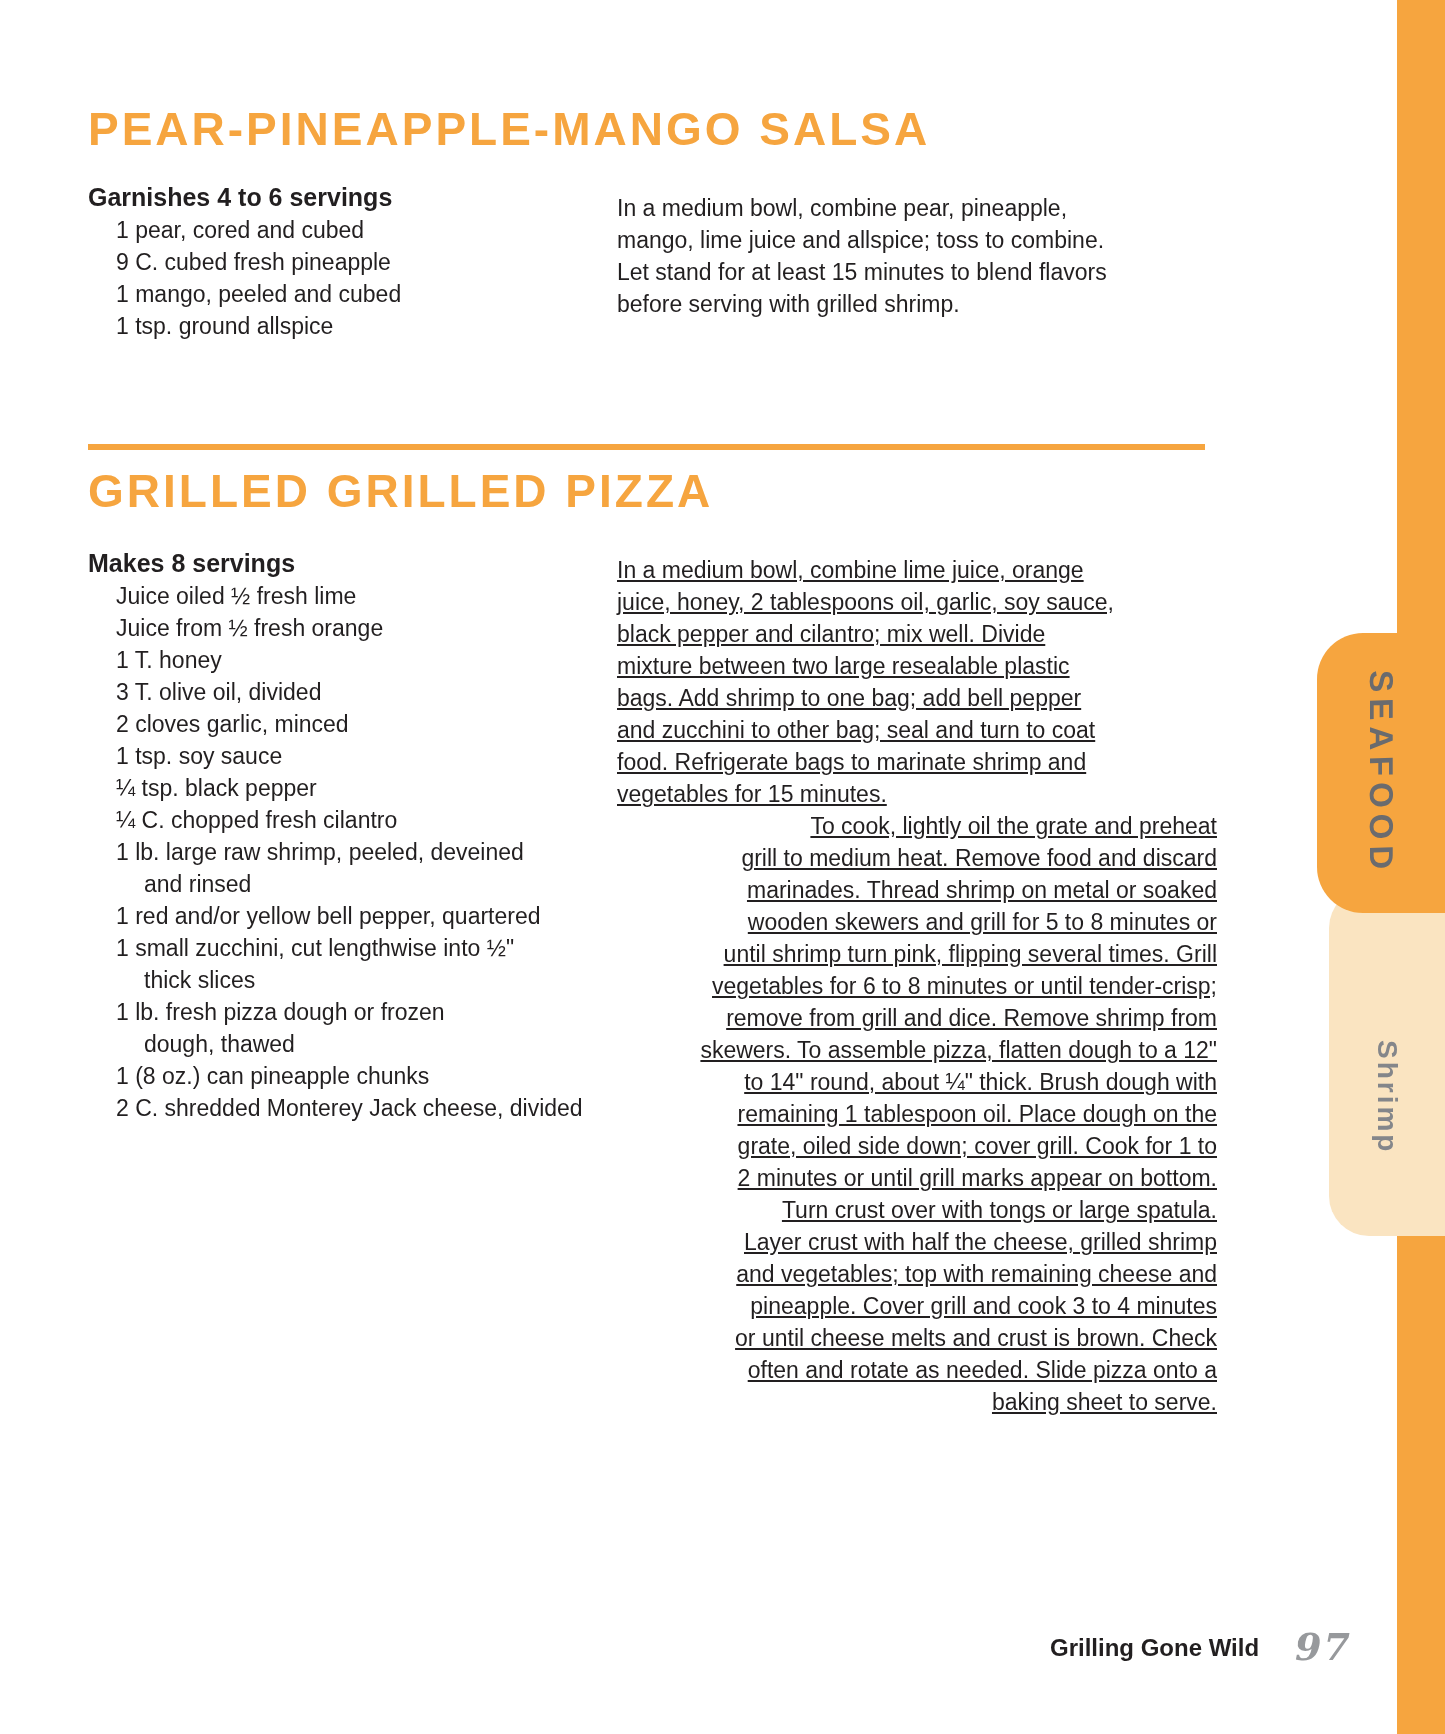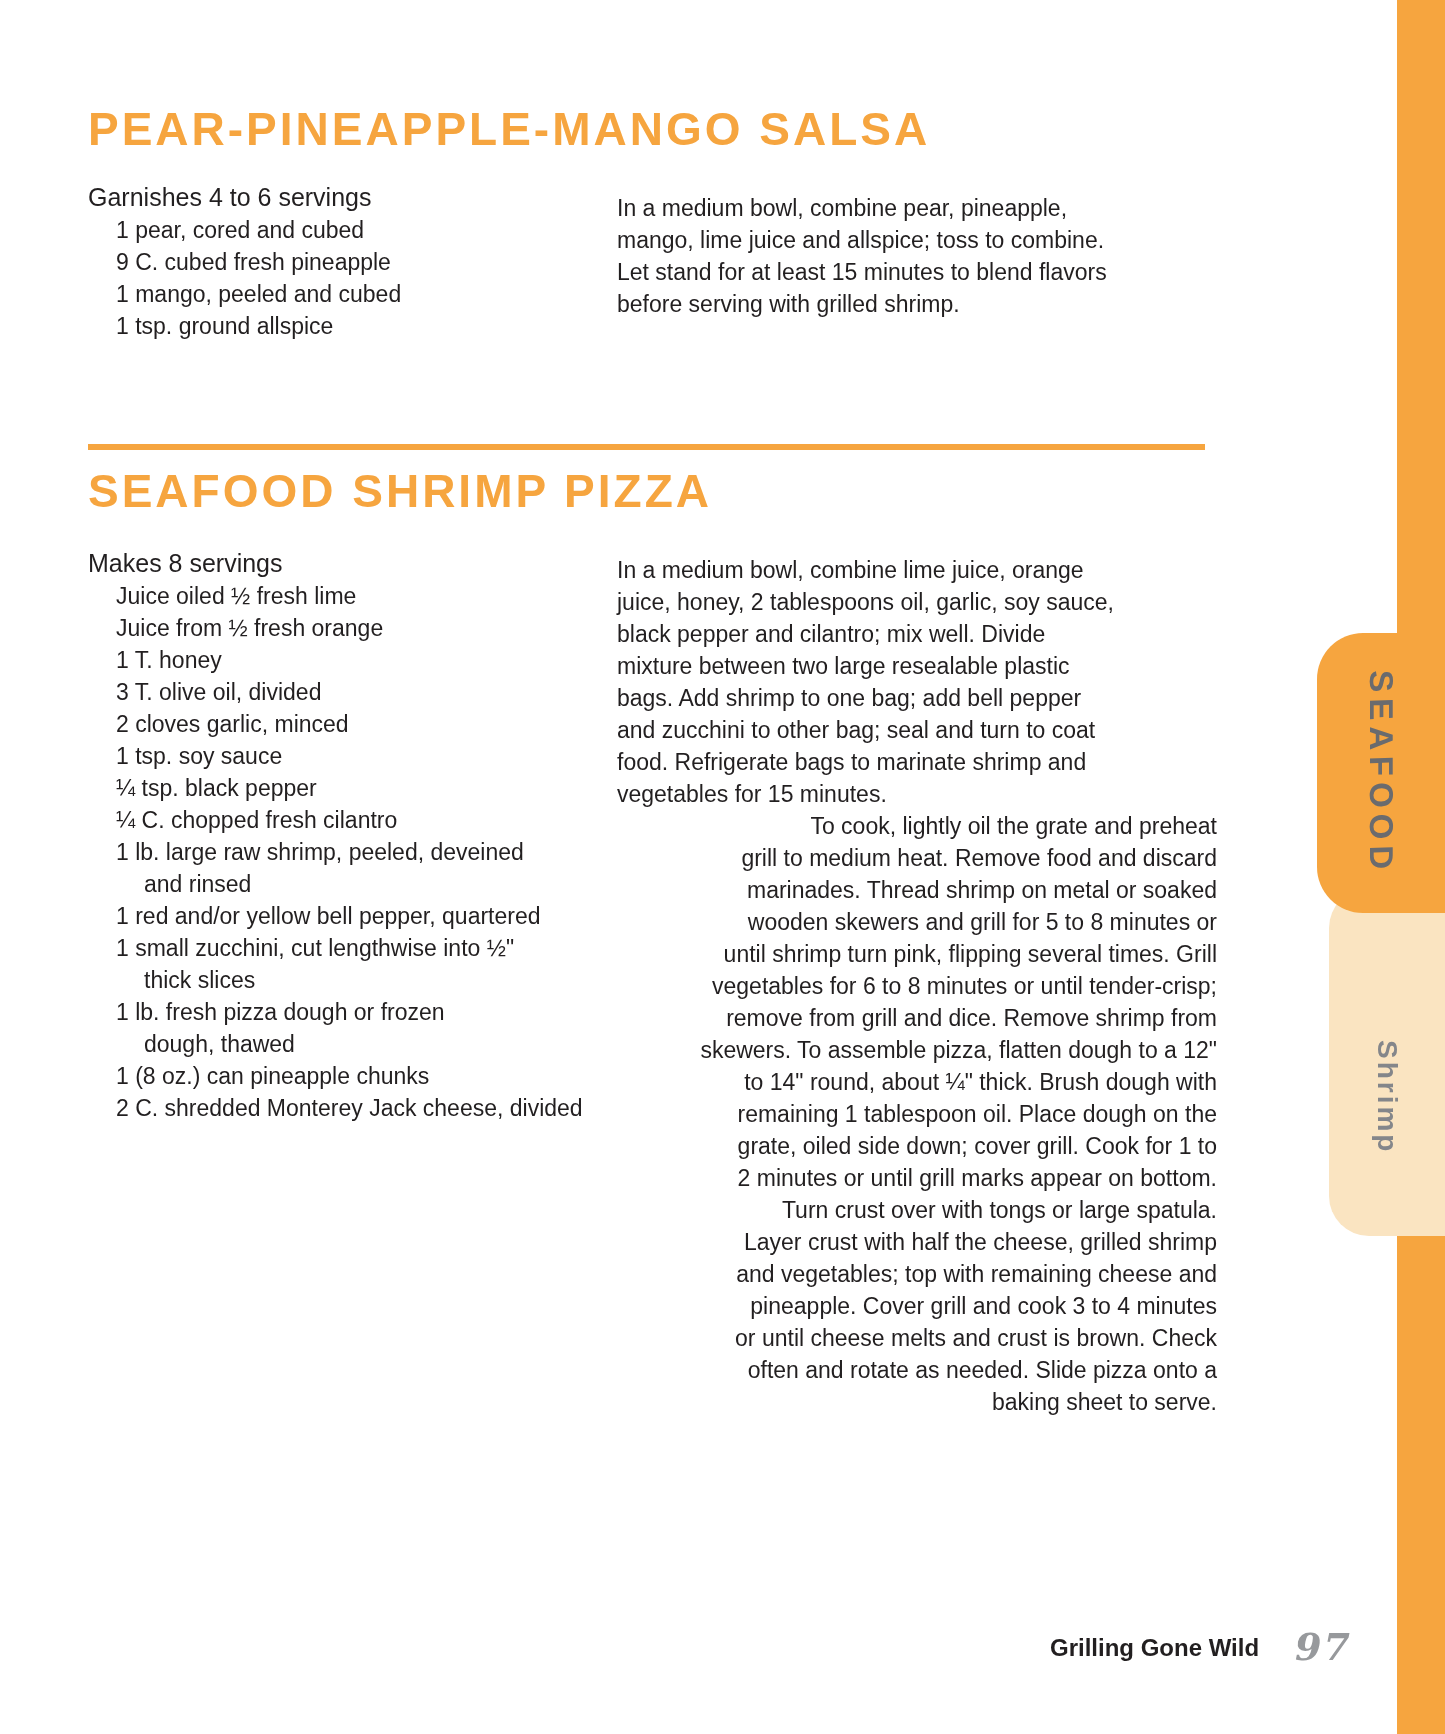--- a/index.html
+++ b/index.html
@@ -30,30 +30,30 @@
     position:absolute;left:88px;margin:0;color:#F6A53F;font-weight:bold;font-size:46px;
     line-height:1.1;letter-spacing:3px;white-space:nowrap;
   }
   #title1{top:104px;text-align:center;}
   #title2{top:466px;}
   .divider{position:absolute;left:88px;top:444px;width:1117px;height:6px;background:#F6A53F;}
   
   .ing-col{position:absolute;left:88px;width:505px;}
   #recipe1-left{top:182px;}
   #recipe2-left{top:548px;}
-  .yield{margin:0;font-size:25px;font-weight:normal;line-height:30px;}
+  .yield{margin:0;font-size:25px;font-weight:bold;line-height:30px;}
   ul.ingredients{list-style:none;margin:2px 0 0 0;padding:0 0 0 28px;}
   ul.ingredients li{
     font-size:23px;line-height:32px;white-space:pre-line;
     padding-left:28px;text-indent:-28px;
   }
   
   .instr-col{position:absolute;left:617px;width:600px;}
   #recipe1-right{top:192px;}
-  #recipe2-right{top:554px;}
+  #recipe2-right{top:554px;text-decoration:underline;}
   .instr-col p{margin:0;font-size:23px;line-height:32px;white-space:pre-line;}
   .instr-col p.indent-first{text-indent:30px;text-align:right;}
   
   .footer{position:absolute;left:0;top:1624px;width:1352px;text-align:right;}
   .footer .book-title{font-size:24px;font-weight:bold;color:#221F20;vertical-align:baseline;}
   .footer .page-num{
     font-family:"DejaVu Serif", serif;font-style:italic;font-weight:bold;
     font-size:38px;color:#97999C;margin-left:36px;vertical-align:-4px;letter-spacing:2px;
   }
 </style>
@@ -82,21 +82,21 @@
 
 <div class="instr-col" id="recipe1-right">
   <p>In a medium bowl, combine pear, pineapple,
 mango, lime juice and allspice; toss to combine.
 Let stand for at least 15 minutes to blend flavors
 before serving with grilled shrimp.</p>
 </div>
 
 <div class="divider"></div>
 
-<h1 class="recipe-title" id="title2">SEAFOOD SHRIMP PIZZA</h1>
+<h1 class="recipe-title" id="title2">GRILLED GRILLED PIZZA</h1>
 
 <div class="ing-col" id="recipe2-left">
   <p class="yield">Makes 8 servings</p>
   <ul class="ingredients">
     <li>Juice oiled ½ fresh lime</li>
     <li>Juice from ½ fresh orange</li>
     <li>1 T. honey</li>
     <li>3 T. olive oil, divided</li>
     <li>2 cloves garlic, minced</li>
     <li>1 tsp. soy sauce</li>

